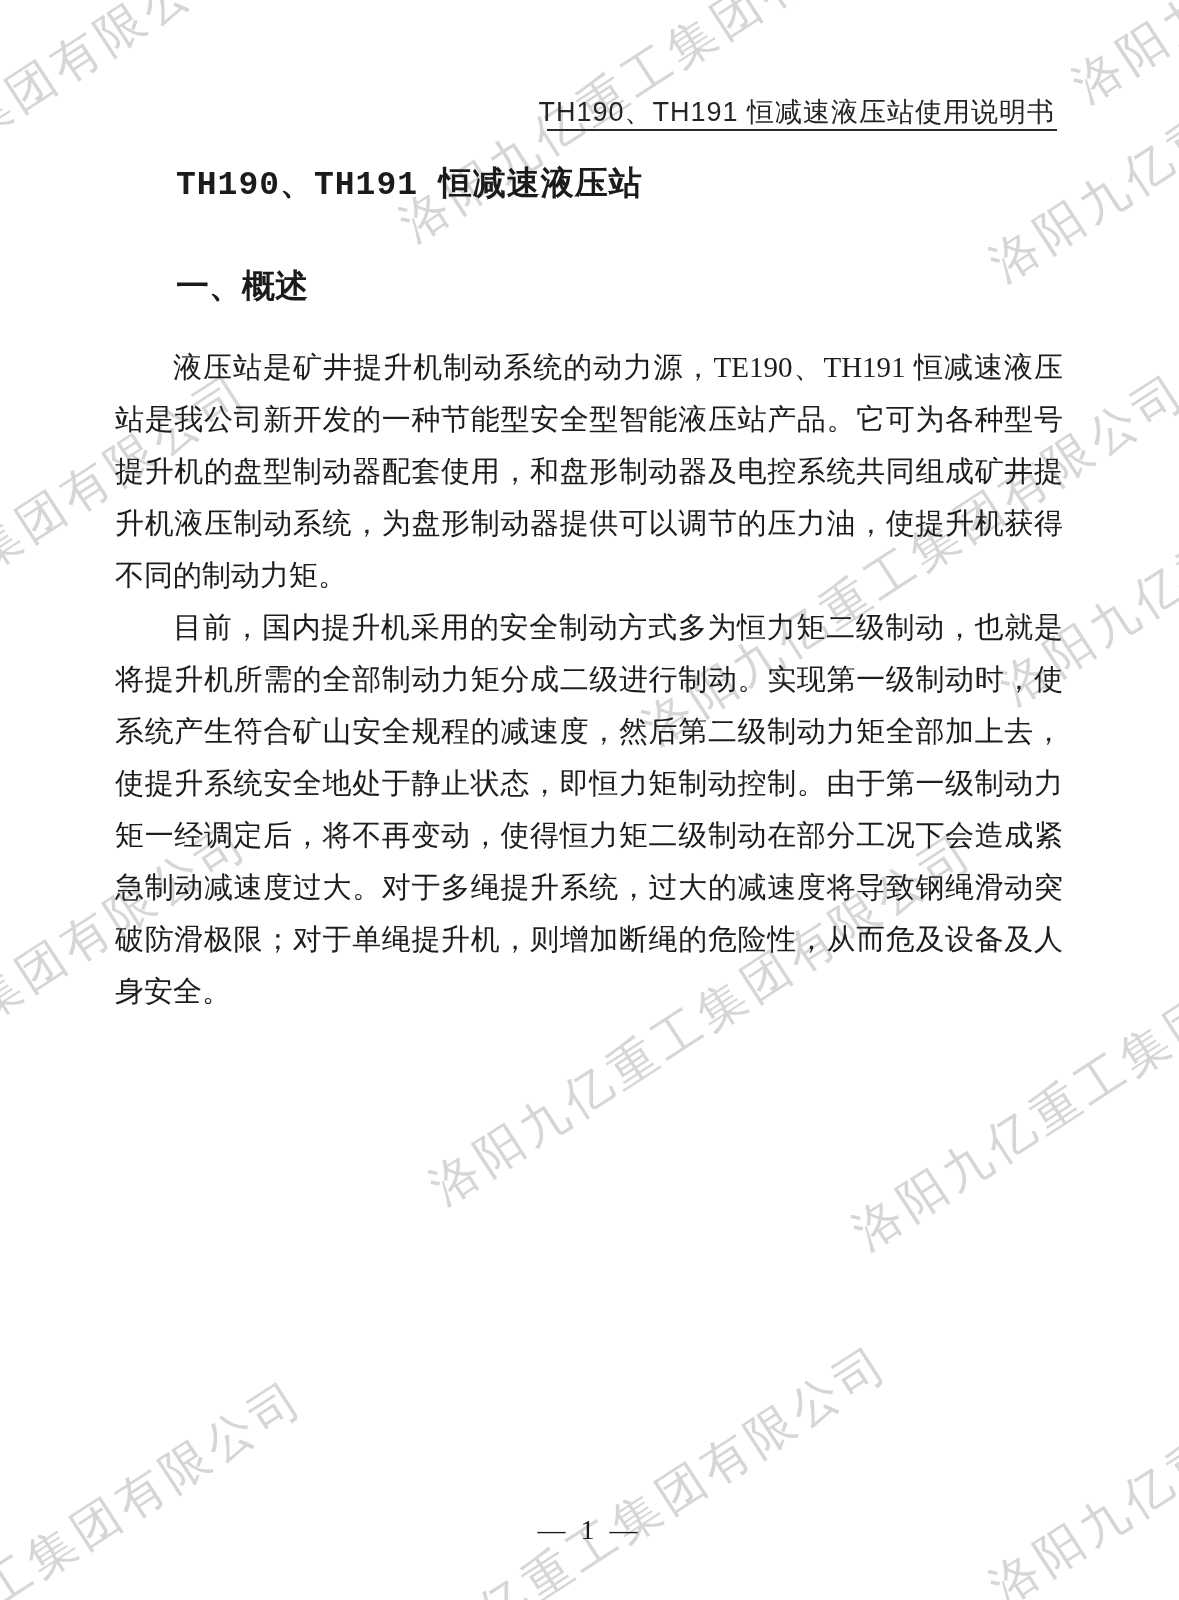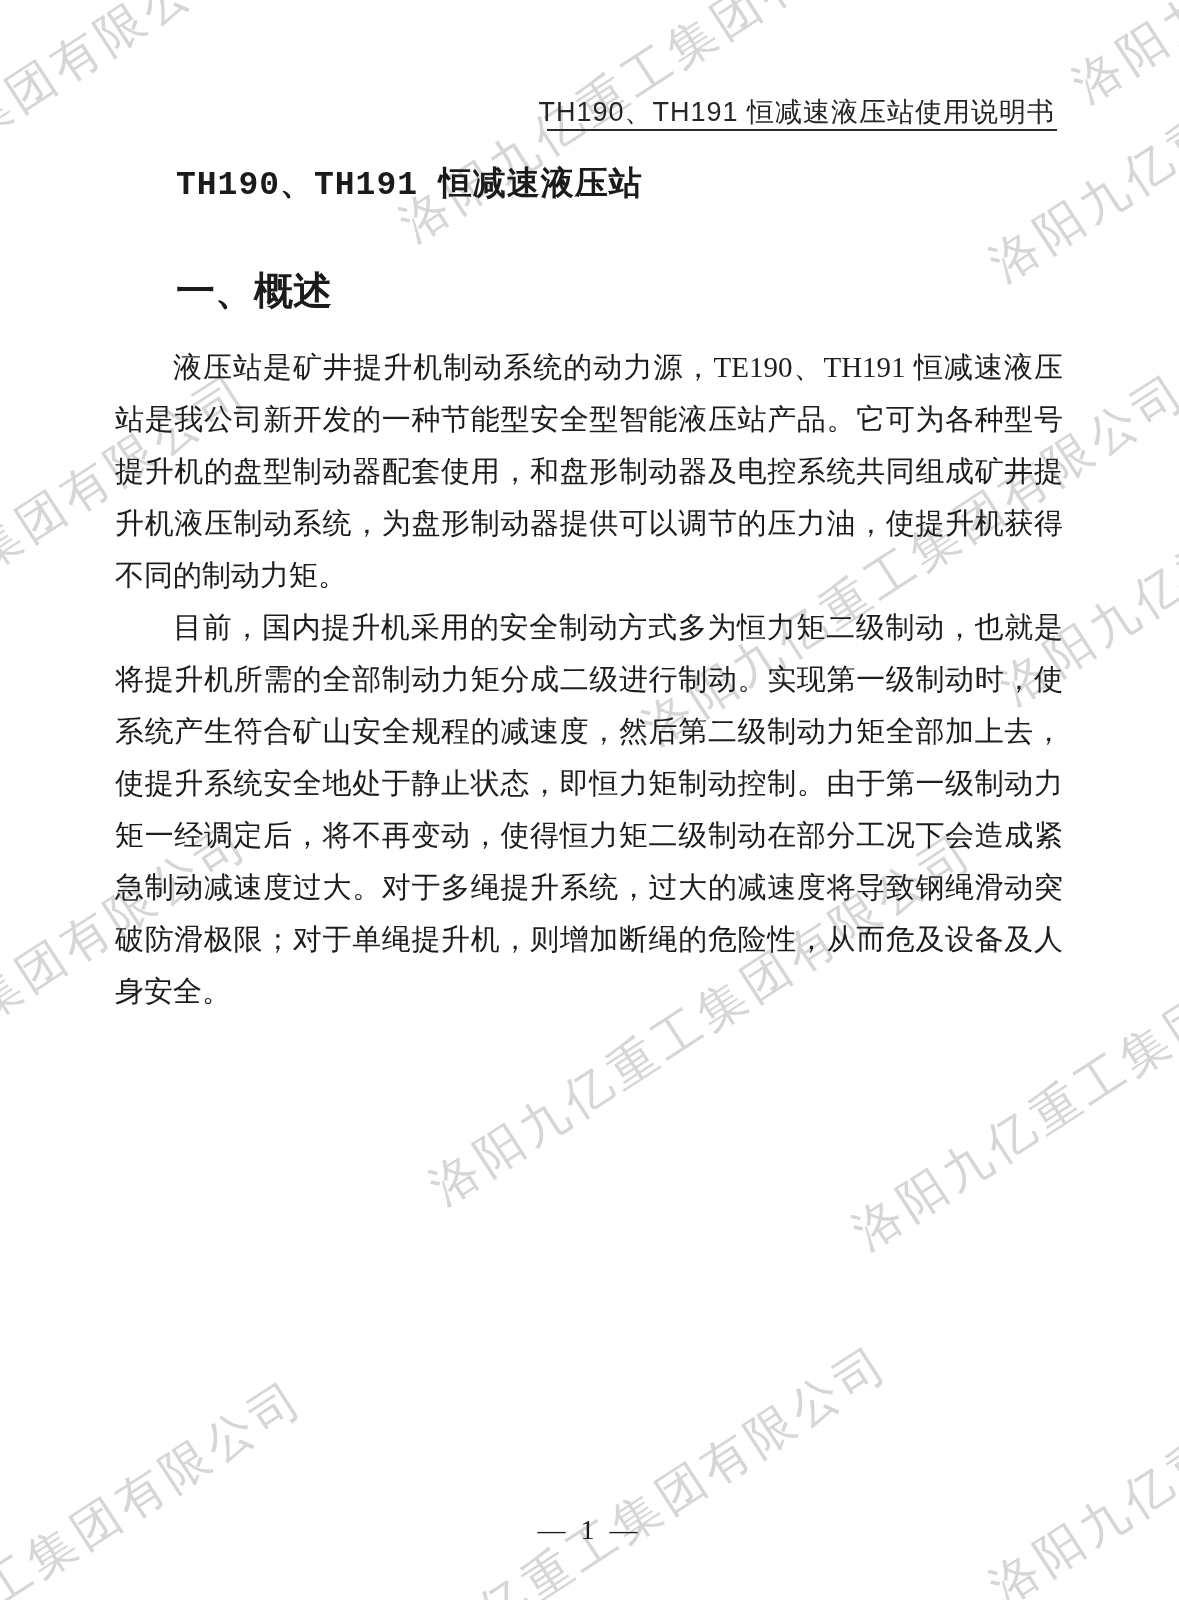--- a/index.html
+++ b/index.html
@@ -67,21 +67,21 @@
     font-size:33px;
     color:#1b1b1b;
     letter-spacing:1px;
   }
   .section-heading{
     position:absolute;
     top:264px;left:176px;
     margin:0;
     font-family:"Liberation Sans", sans-serif;
     font-weight:700;
-    font-size:39px;
+    font-size:33px;
     color:#1b1b1b;
   }
   .body-text{
     position:absolute;
     top:341px;left:115px;
     width:948px;
   }
   .body-text p{
     margin:0;
     text-indent:2em;

